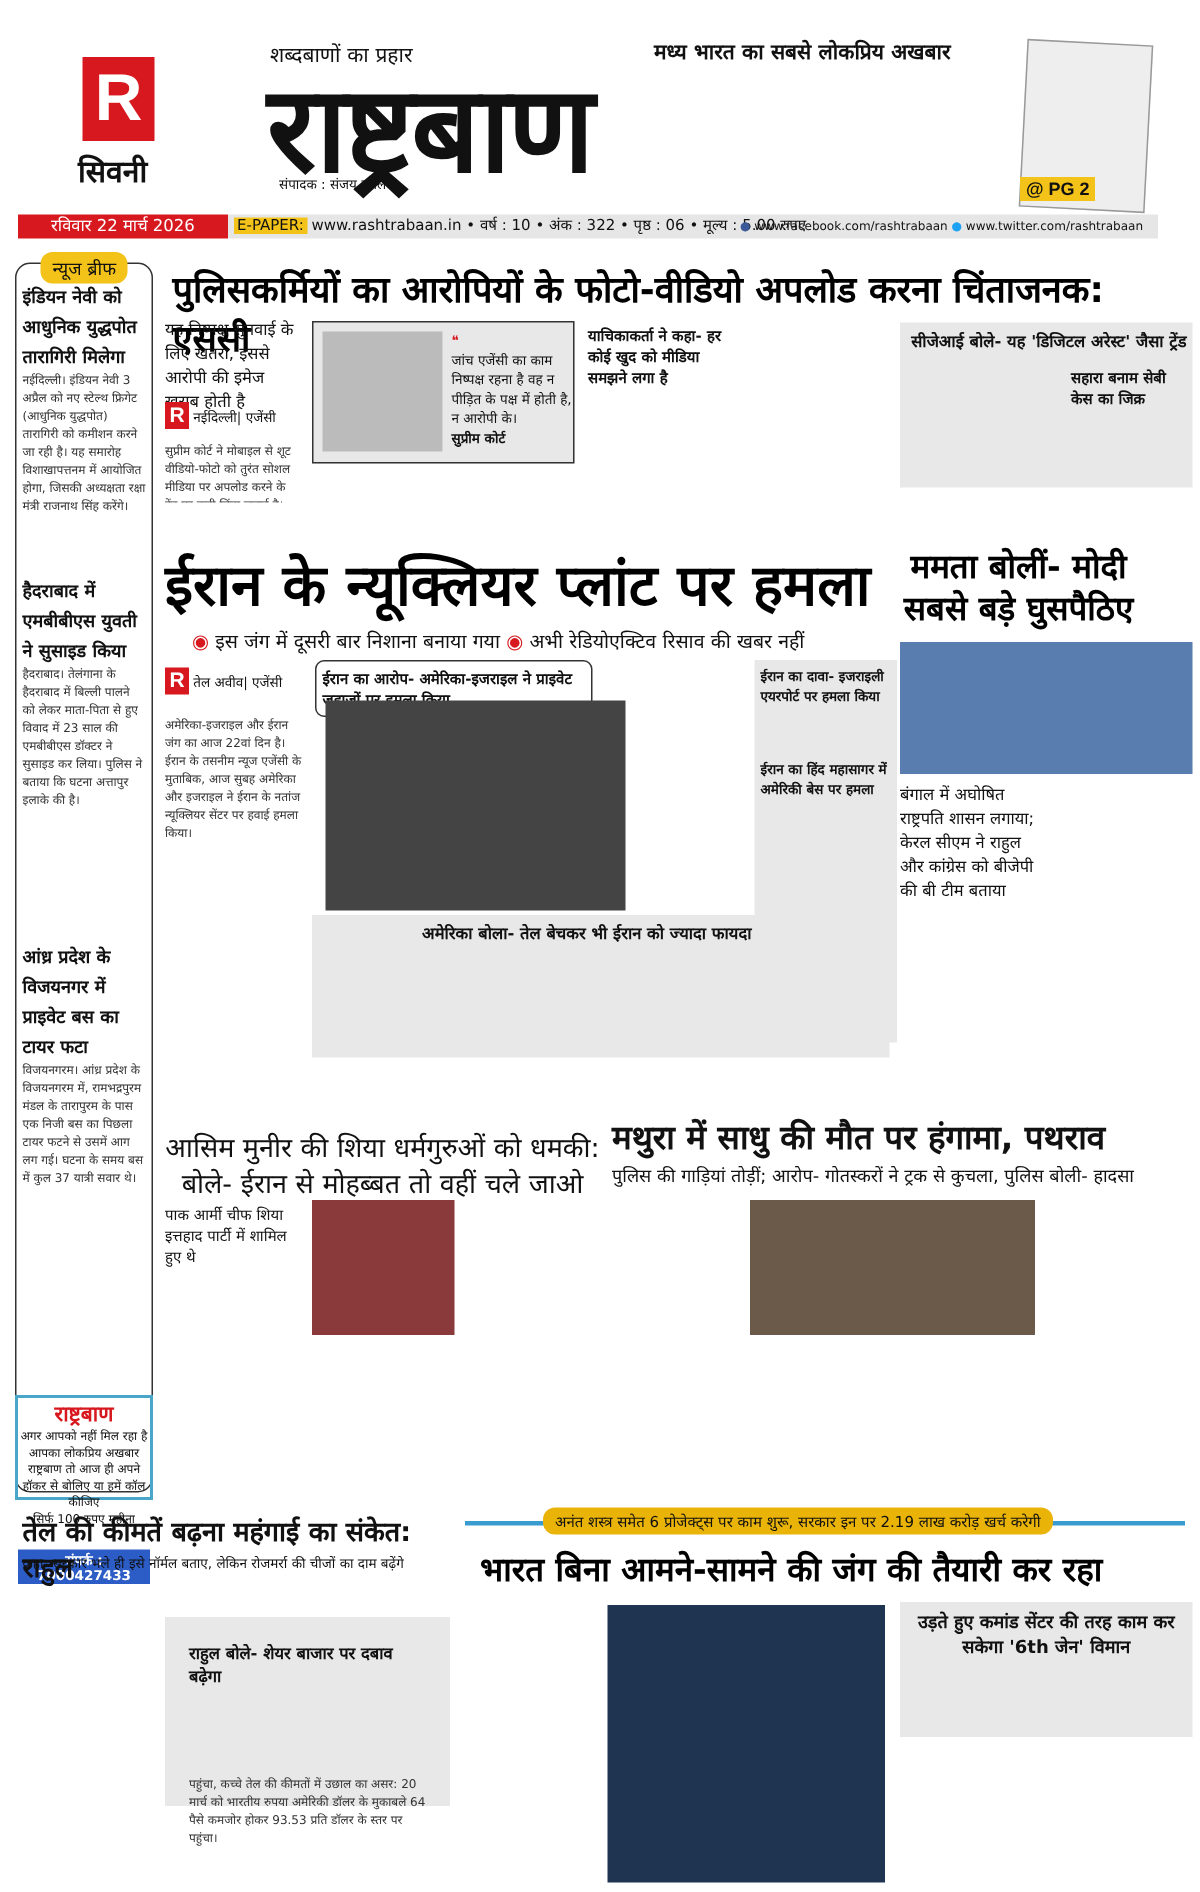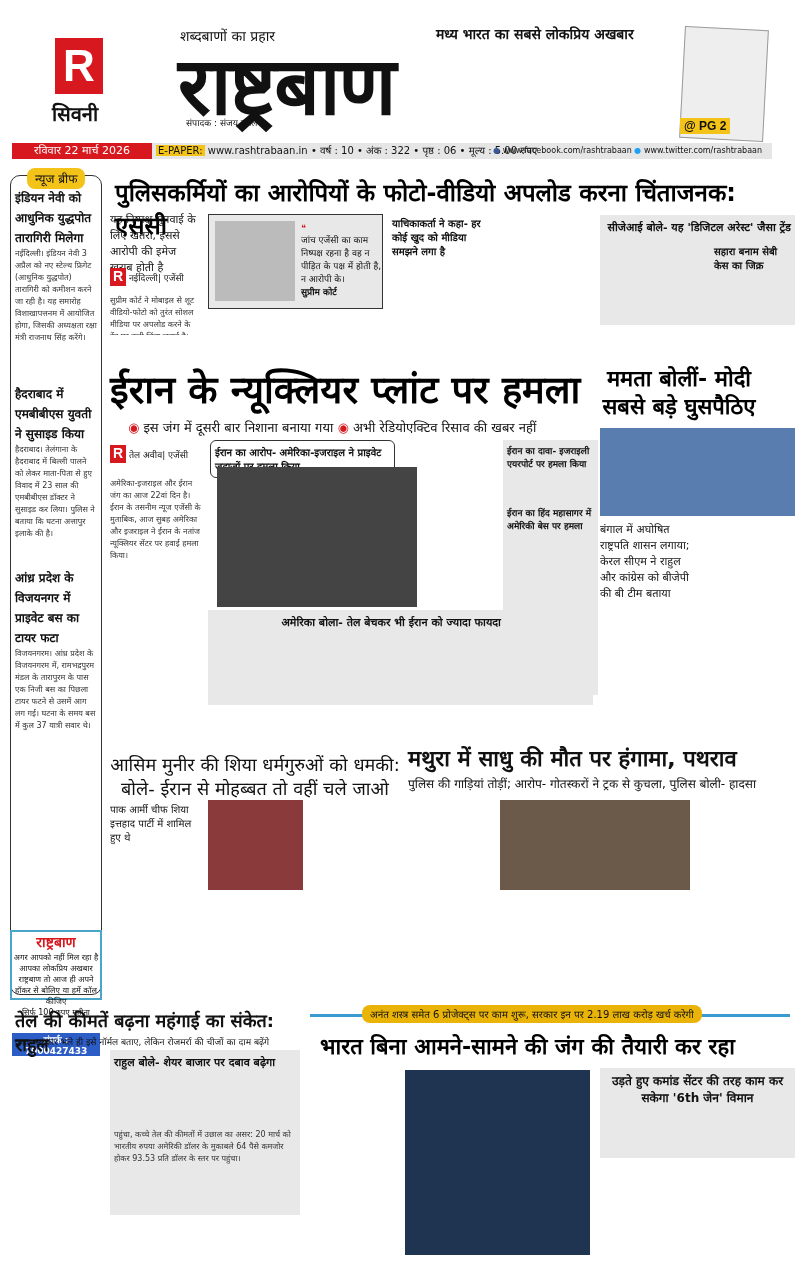--- a/index.html
+++ b/index.html
@@ -52,21 +52,21 @@
  <span>• वर्ष : 10 • अंक : 322 • पृष्ठ : 06 • मूल्य : 5.00 रुपए</span>
  <span class="social"><span style="color:#3b5998">●</span> <span>www.facebook.com/rashtrabaan</span> <span style="color:#1da1f2">●</span> <span>www.twitter.com/rashtrabaan</span></span>
 </div>
 
 <div class="abs brief">
  <div class="brief-tag">न्यूज ब्रीफ</div>
  <div class="bh">इंडियन नेवी को आधुनिक युद्धपोत तारागिरी मिलेगा</div>
  <div class="bt">नईदिल्ली। इंडियन नेवी 3 अप्रैल को नए स्टेल्थ फ्रिगेट (आधुनिक युद्धपोत) तारागिरी को कमीशन करने जा रही है। यह समारोह विशाखापत्तनम में आयोजित होगा, जिसकी अध्यक्षता रक्षा मंत्री राजनाथ सिंह करेंगे।</div>
  <div class="bh" style="margin-top:40px">हैदराबाद में एमबीबीएस युवती ने सुसाइड किया</div>
  <div class="bt">हैदराबाद। तेलंगाना के हैदराबाद में बिल्ली पालने को लेकर माता-पिता से हुए विवाद में 23 साल की एमबीबीएस डॉक्टर ने सुसाइड कर लिया। पुलिस ने बताया कि घटना अत्तापुर इलाके की है।</div>
- <div class="bh" style="margin-top:28px">आंध्र प्रदेश के विजयनगर में प्राइवेट बस का टायर फटा</div>
+ <div class="bh" style="margin-top:88px">आंध्र प्रदेश के विजयनगर में प्राइवेट बस का टायर फटा</div>
  <div class="bt">विजयनगरम। आंध्र प्रदेश के विजयनगरम में, रामभद्रपुरम मंडल के तारापुरम के पास एक निजी बस का पिछला टायर फटने से उसमें आग लग गई। घटना के समय बस में कुल 37 यात्री सवार थे।</div>
 </div>
 <div class="abs adbox">
  <div class="t">राष्ट्रबाण</div>
  <div>अगर आपको नहीं मिल रहा है आपका लोकप्रिय अखबार राष्ट्रबाण तो आज ही अपने हॉकर से बोलिए या हमें कॉल कीजिए</div>
  <div>सिर्फ 100 रुपए महीना</div>
  <div class="c">संपर्क : 7000427433</div>
 </div>
 
 <div class="abs h1" style="left:115px;top:175px;width:680px;font-size:24px">पुलिसकर्मियों का आरोपियों के फोटो-वीडियो अपलोड करना चिंताजनक: एससी</div>
@@ -104,21 +104,21 @@
 <div class="abs" style="left:110px;top:752px;width:290px;font-size:18px;text-align:center">आसिम मुनीर की शिया धर्मगुरुओं को धमकी: बोले- ईरान से मोहब्बत तो वहीं चले जाओ</div>
 <div class="abs" style="left:110px;top:802px;width:95px;font-size:10px">पाक आर्मी चीफ शिया इत्तहाद पार्टी में शामिल हुए थे</div>
 <div class="abs img" style="left:208px;top:800px;width:95px;height:90px;background:#8a3a3a"></div>
 
 <div class="abs" style="left:408px;top:742px;width:390px;font-size:22px;font-weight:bold">मथुरा में साधु की मौत पर हंगामा, पथराव</div>
 <div class="abs" style="left:408px;top:775px;width:390px;font-size:12px">पुलिस की गाड़ियां तोड़ीं; आरोप- गोतस्करों ने ट्रक से कुचला, पुलिस बोली- हादसा</div>
 <div class="abs img" style="left:500px;top:800px;width:190px;height:90px;background:#6b5a4a"></div>
 
 <div class="abs" style="left:15px;top:1008px;width:290px;font-size:18px;font-weight:bold">तेल की कीमतें बढ़ना महंगाई का संकेत: राहुल</div>
 <div class="abs" style="left:15px;top:1035px;width:290px;font-size:9px">कहा- सरकार भले ही इसे नॉर्मल बताए, लेकिन रोजमर्रा की चीजों का दाम बढ़ेंगे</div>
-<div class="abs graybox" style="left:110px;top:1050px;width:190px;height:165px;padding:4px">
+<div class="abs graybox" style="left:110px;top:1078px;width:190px;height:126px;padding:16px">
     <div style="font-weight:bold;font-size:11px">राहुल बोले- शेयर बाजार पर दबाव बढ़ेगा</div>
     <div class="col" style="margin-top:60px">पहुंचा, कच्चे तेल की कीमतों में उछाल का असर: 20 मार्च को भारतीय रुपया अमेरिकी डॉलर के मुकाबले 64 पैसे कमजोर होकर 93.53 प्रति डॉलर के स्तर पर पहुंचा।</div>
   </div>
 
 <div class="abs" style="left:310px;top:1006px;width:480px;height:20px;border-top:3px solid #3a9bd0;top:1014px"></div>
 <div class="abs" style="left:362px;top:1005px;background:#eab308;border-radius:8px;padding:2px 8px;font-size:10px">अनंत शस्त्र समेत 6 प्रोजेक्ट्स पर काम शुरू, सरकार इन पर 2.19 लाख करोड़ खर्च करेगी</div>
 <div class="abs h1" style="left:320px;top:1030px;width:470px;font-size:22px">भारत बिना आमने-सामने की जंग की तैयारी कर रहा</div>
 <div class="abs img" style="left:405px;top:1070px;width:185px;height:185px;background:#1f3450"></div>
 <div class="abs graybox" style="left:600px;top:1068px;width:195px;height:90px;padding:4px">
     <div style="font-weight:bold;font-size:12px;text-align:center">उड़ते हुए कमांड सेंटर की तरह काम कर सकेगा '6th जेन' विमान</div>

